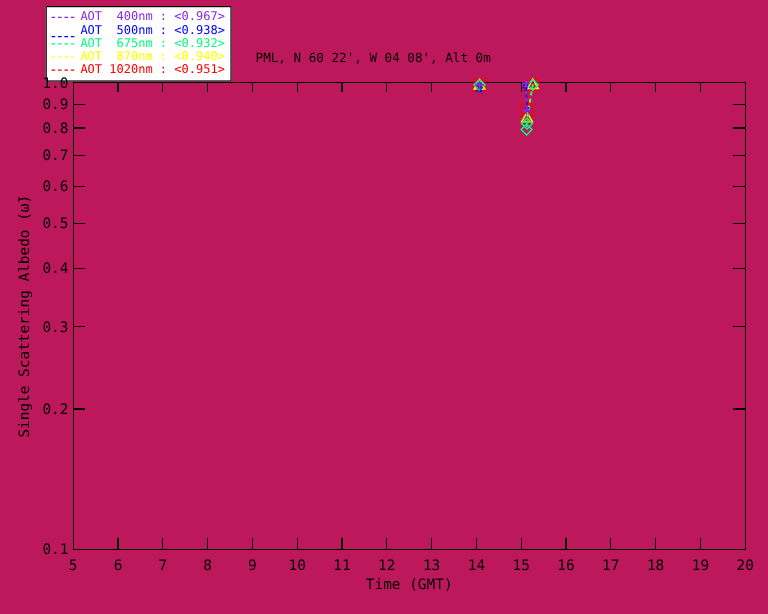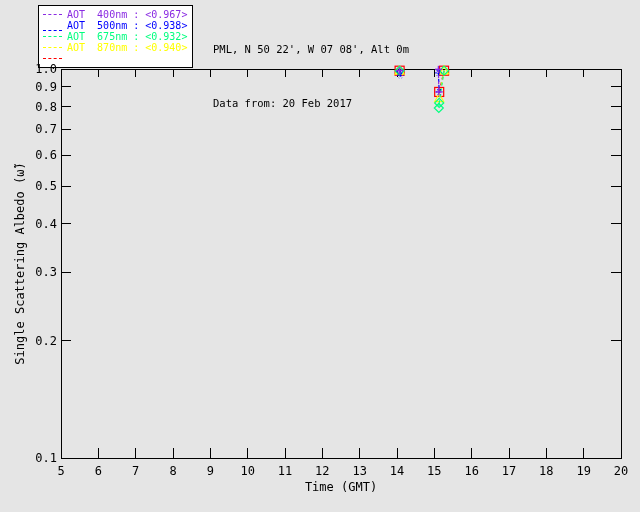--- a/index.html
+++ b/index.html
@@ -1,17 +1,17 @@
 <!DOCTYPE html>
 <html><head>
 <meta charset="utf-8">
 <style>
   html,body{margin:0;padding:0;background:#fff;}
   .screen{
-    position:relative;width:640px;height:512px;background:#e5e5e5;overflow:hidden;
+    position:relative;width:640px;height:512px;background:#be185d;overflow:hidden;
     font-family:"DejaVu Sans Mono",monospace;color:#000;text-decoration:underline;
   }
   .legend-box{
     position:absolute;left:38px;top:5px;border:1px solid #000;background:#fff;
     padding:3px 5px 3px 4px;
   }
   .legend-row{display:flex;align-items:center;height:11px;font-size:10px;line-height:11px;}
   .legend-dash{display:inline-block;width:19px;height:0;border-top:1px dashed currentColor;margin-right:5px;flex:0 0 auto;}
   .legend-label{white-space:pre;}
   .header-block{position:absolute;left:213px;top:4px;font-size:10.5px;line-height:18px;white-space:pre;}
@@ -34,26 +34,26 @@
       <div class="legend-row" style="color: rgb(0, 255, 127); justify-content: space-between;">
         <span class="legend-dash"></span>
         <span class="legend-label">AOT  675nm : &lt;0.932&gt;</span>
       </div>
       <div class="legend-row" style="color: rgb(255, 255, 0); justify-content: center;">
         <span class="legend-dash"></span>
         <span class="legend-label">AOT  870nm : &lt;0.940&gt;</span>
       </div>
       <div class="legend-row" style="color: rgb(255, 0, 0);">
         <span class="legend-dash"></span>
+        <span class="legend-label">AOT 1020nm : &lt;0.951&gt;</span>
       </div>
     </div>
 
   <div class="header-block">
-    <div>PML, N 50 22', W 07 08', Alt 0m</div>
-    <div>Data from: 20 Feb 2017</div>
+    <div>PML, N 60 22', W 04 08', Alt 0m</div>
   </div>
 
   <svg id="plot" width="640" height="512" viewBox="0 0 640 512" style="position:absolute;left:0;top:0;">
       <rect x="61" y="69" width="560" height="389" fill="none" stroke="#000" stroke-width="1" shape-rendering="crispEdges"></rect>
       <line x1="61" y1="458" x2="61" y2="448" stroke="#000" shape-rendering="crispEdges"></line>
       <line x1="61" y1="69" x2="61" y2="77" stroke="#000" shape-rendering="crispEdges"></line>
       <text x="61" y="475" text-anchor="middle" font-size="12">5</text>
       <line x1="98.33333333333334" y1="458" x2="98.33333333333334" y2="448" stroke="#000" shape-rendering="crispEdges"></line>
       <line x1="98.33333333333334" y1="69" x2="98.33333333333334" y2="77" stroke="#000" shape-rendering="crispEdges"></line>
       <text x="98.33333333333334" y="475" text-anchor="middle" font-size="12">6</text>

